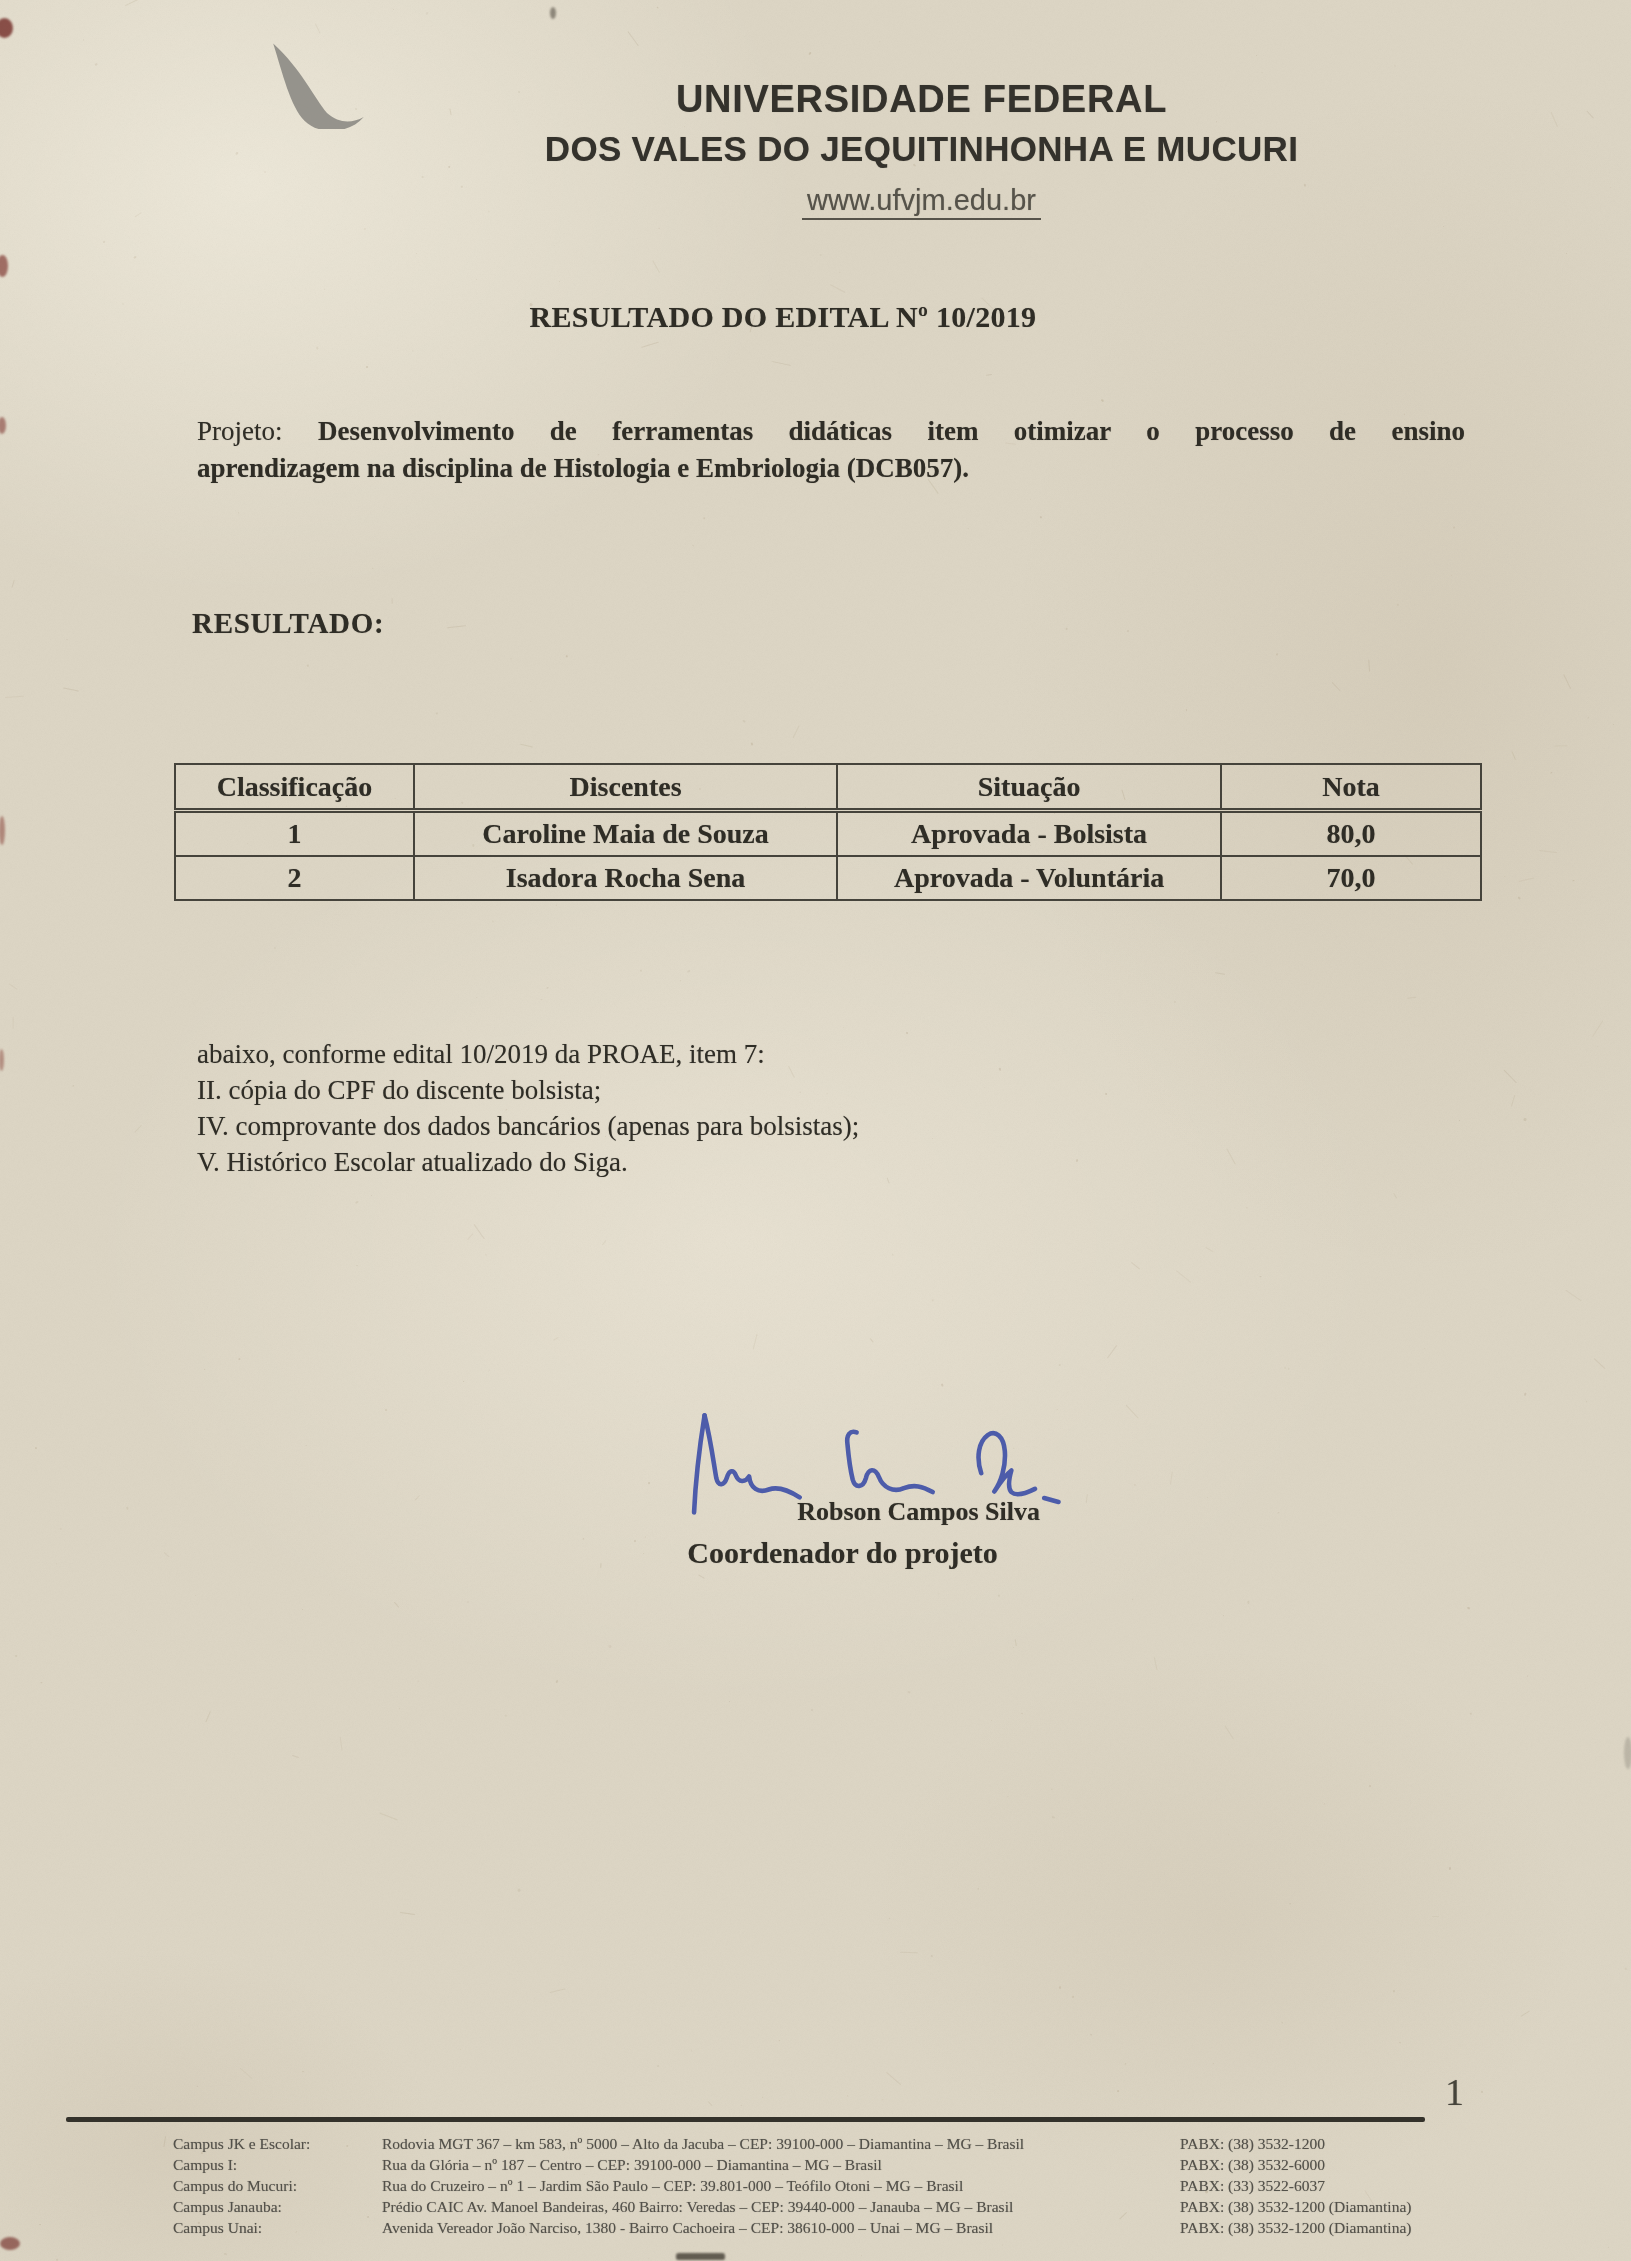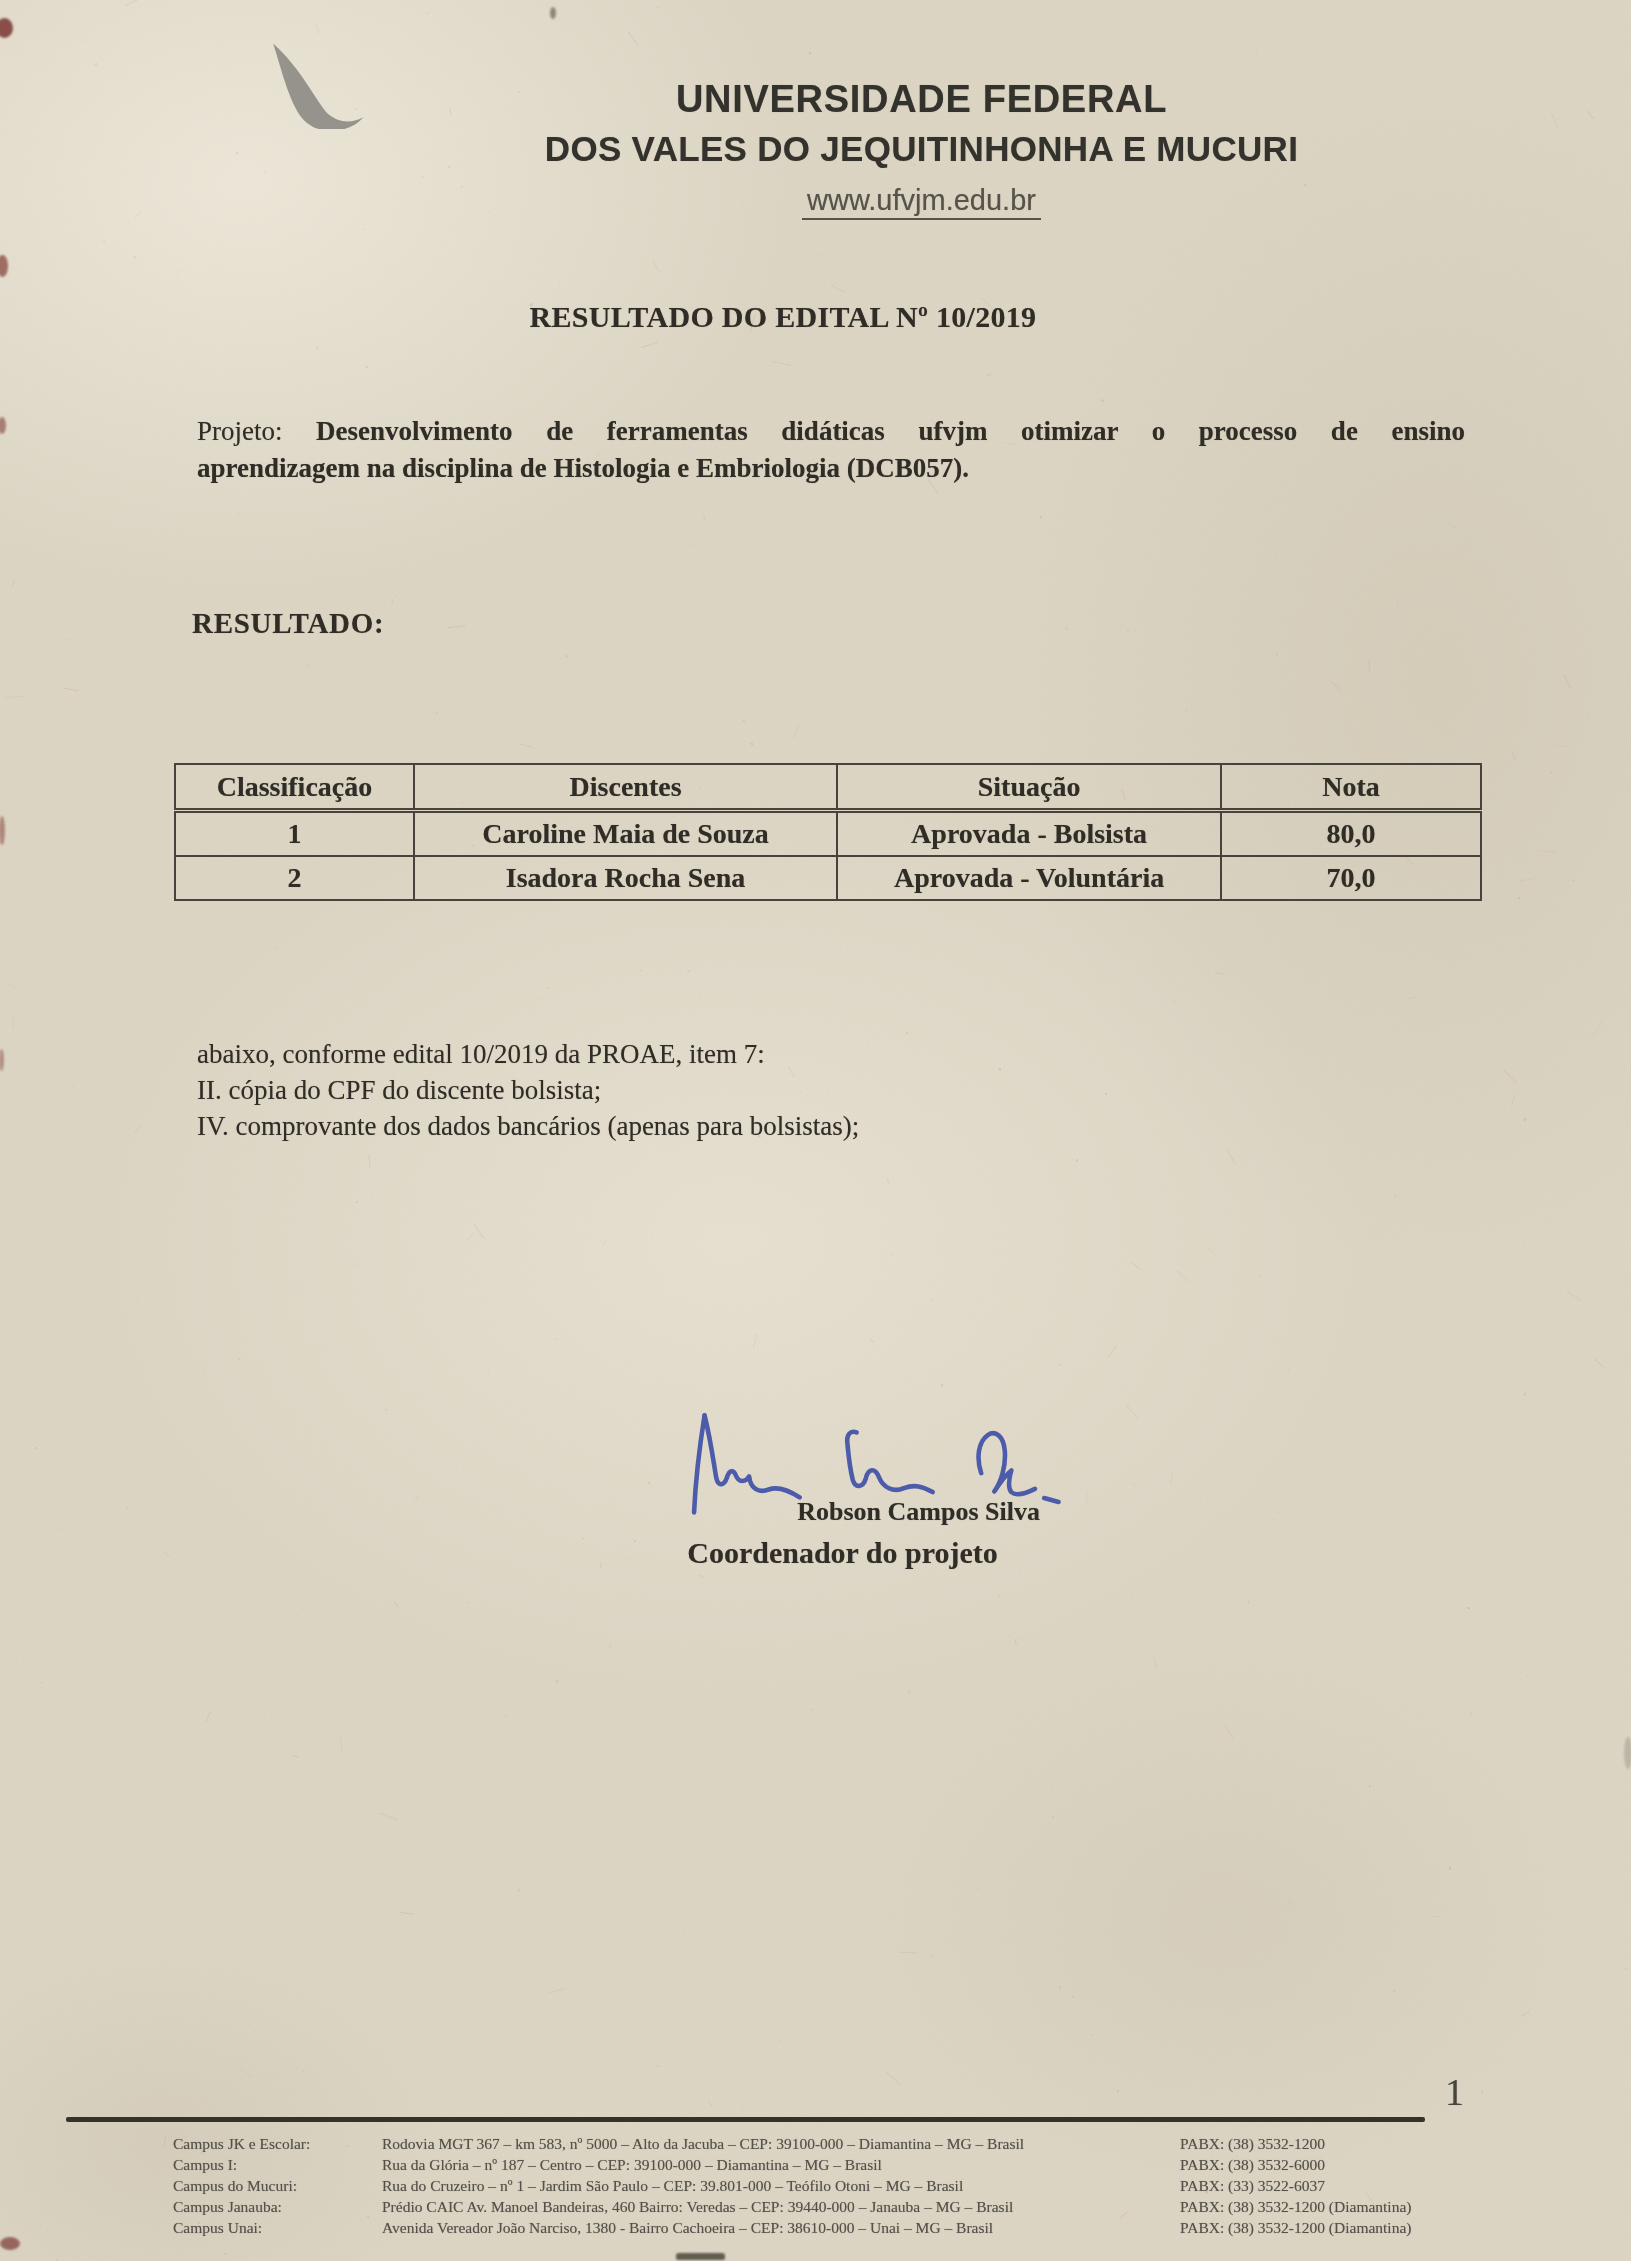--- a/index.html
+++ b/index.html
@@ -422,21 +422,21 @@
   </svg>
 
   <div class="univ">
     <div class="univ-line1">UNIVERSIDADE FEDERAL</div>
     <div class="univ-line2">DOS VALES DO JEQUITINHONHA E MUCURI</div>
     <div class="website"><span>www.ufvjm.edu.br</span></div>
   </div>
 
   <div class="doc-title">RESULTADO DO EDITAL Nº 10/2019</div>
 
-  <div class="project-p"><span>Projeto:</span> <span class="desc">Desenvolvimento de ferramentas didáticas ufvjm otimizar o processo de ensino</span></div>
+  <div class="project-p"><span>Projeto:</span> <span class="desc">Desenvolvimento de ferramentas didáticas item otimizar o processo de ensino</span></div>
   <div class="project-line2">aprendizagem na disciplina de Histologia e Embriologia (DCB057).</div>
 
   <div class="result-heading">RESULTADO:</div>
 
   <table class="results">
     <colgroup>
         <col class="col-c1">
         <col class="col-c2">
         <col class="col-c3">
         <col class="col-c4">
@@ -462,20 +462,21 @@
         <td>Aprovada - Voluntária</td>
         <td>70,0</td>
       </tr>
     </tbody>
   </table>
 
   <div class="instr">
     <span class="item">abaixo, conforme edital 10/2019 da PROAE, item 7:</span>
     <span class="item">II. cópia do CPF do discente bolsista;</span>
     <span class="item">IV. comprovante dos dados bancários (apenas para bolsistas);</span>
+    <span class="item">V. Histórico Escolar atualizado do Siga.</span>
   </div>
 
   <svg class="sig-svg" width="382" height="118" viewBox="0 0 580 180">
     <g fill="none" stroke="#4253a8" stroke-width="7" stroke-linecap="round" stroke-linejoin="round" opacity="0.93">
       <path d="M30,22 C22,72 16,126 14,170"></path>
       <path d="M30,22 C40,62 44,96 48,118 C51,131 60,129 64,117 C68,105 74,104 78,114 C82,124 92,125 98,115 C100,133 112,141 128,135 C142,130 158,136 175,147"></path>
       <path d="M262,48 C252,44 246,52 248,66 C250,88 252,104 256,120 C260,134 272,132 276,118 C280,102 290,102 296,116 C302,132 318,140 334,133 C350,127 362,130 378,139"></path>
       <path d="M452,110 C444,86 448,62 462,52 C474,44 486,54 488,76 C490,100 482,124 472,138 C480,126 490,112 498,106 C494,120 492,132 498,139 C506,146 520,141 534,134"></path>
       <path d="M548,148 L570,154"></path>
     </g>

